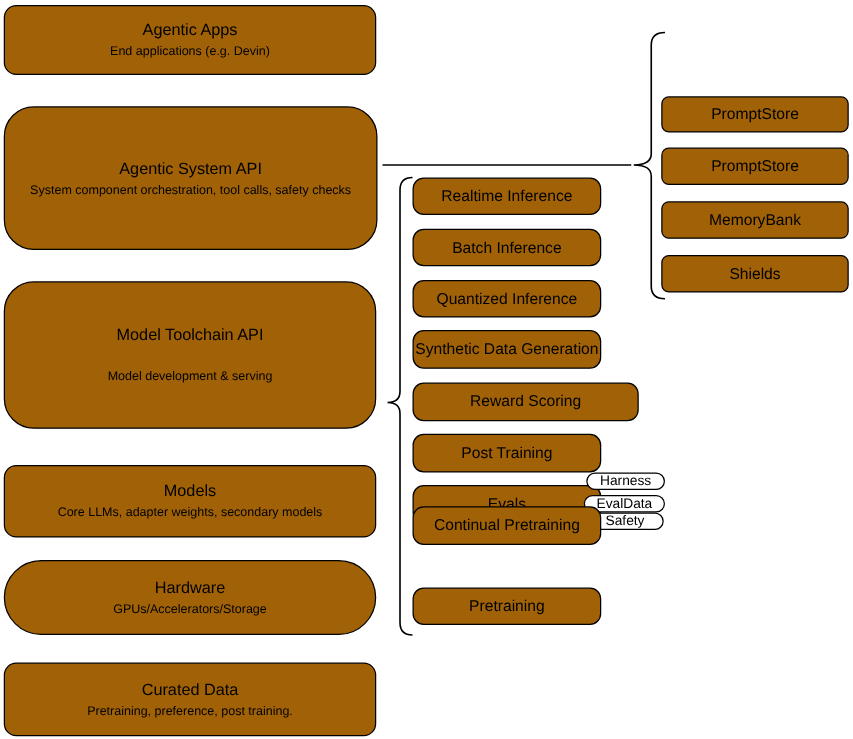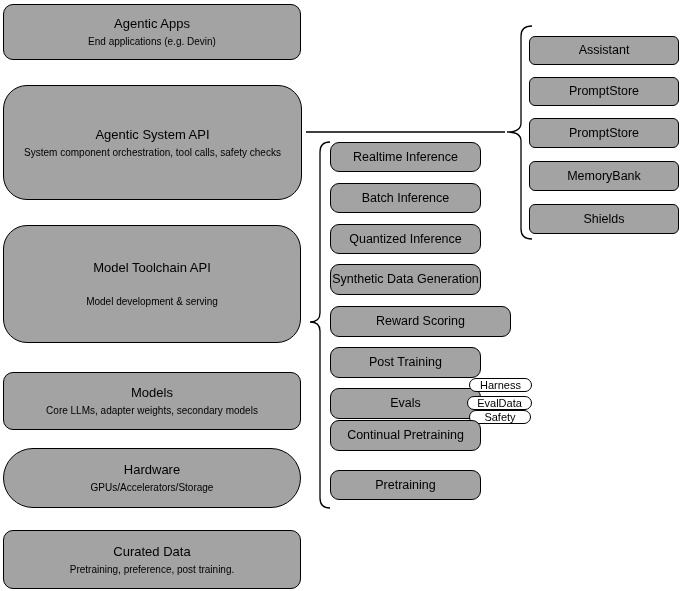--- a/index.html
+++ b/index.html
@@ -18,21 +18,21 @@
   }
   #connector-layer {
     position: absolute;
     left: 0;
     top: 0;
     pointer-events: none;
   }
   .node {
     position: absolute;
     box-sizing: border-box;
-    background: #a3a3a3;
+    background: #a16207;
     border: 1.3px solid #000000;
     display: flex;
     flex-direction: column;
     align-items: center;
     justify-content: center;
     text-align: center;
   }
   .node .title {
     font-size: 13px;
     line-height: 16px;
@@ -144,31 +144,28 @@
   <div class="pill" style="left:469px; top:378px; width:63px; height:14px;">
     <div class="label">Harness</div>
   </div>
   <div class="pill" style="left:467px; top:396px; width:65px; height:14px;">
     <div class="label">EvalData</div>
   </div>
   <div class="pill" style="left:469px; top:410px; width:62px; height:14px;">
     <div class="label">Safety</div>
   </div>
 
-  <div class="node r8" style="left:330px; top:420px; width:151px; height:31px;">
+  <div class="node r8" style="left:330px; top:405px; width:151px; height:31px;">
     <div class="label">Continual Pretraining</div>
   </div>
 
   <div class="node r8" style="left:330px; top:470px; width:151px; height:30px;">
     <div class="label">Pretraining</div>
   </div>
 
-  <div class="node r6" style="left:529px; top:36px; width:150px; height:29px;">
-    <div class="label">Assistant</div>
-  </div>
 
   <div class="node r6" style="left:529px; top:77px; width:150px; height:29px;">
     <div class="label">PromptStore</div>
   </div>
 
   <div class="node r6" style="left:529px; top:118px; width:150px; height:30px;">
     <div class="label">PromptStore</div>
   </div>
 
   <div class="node r6" style="left:529px; top:161px; width:150px; height:30px;">

